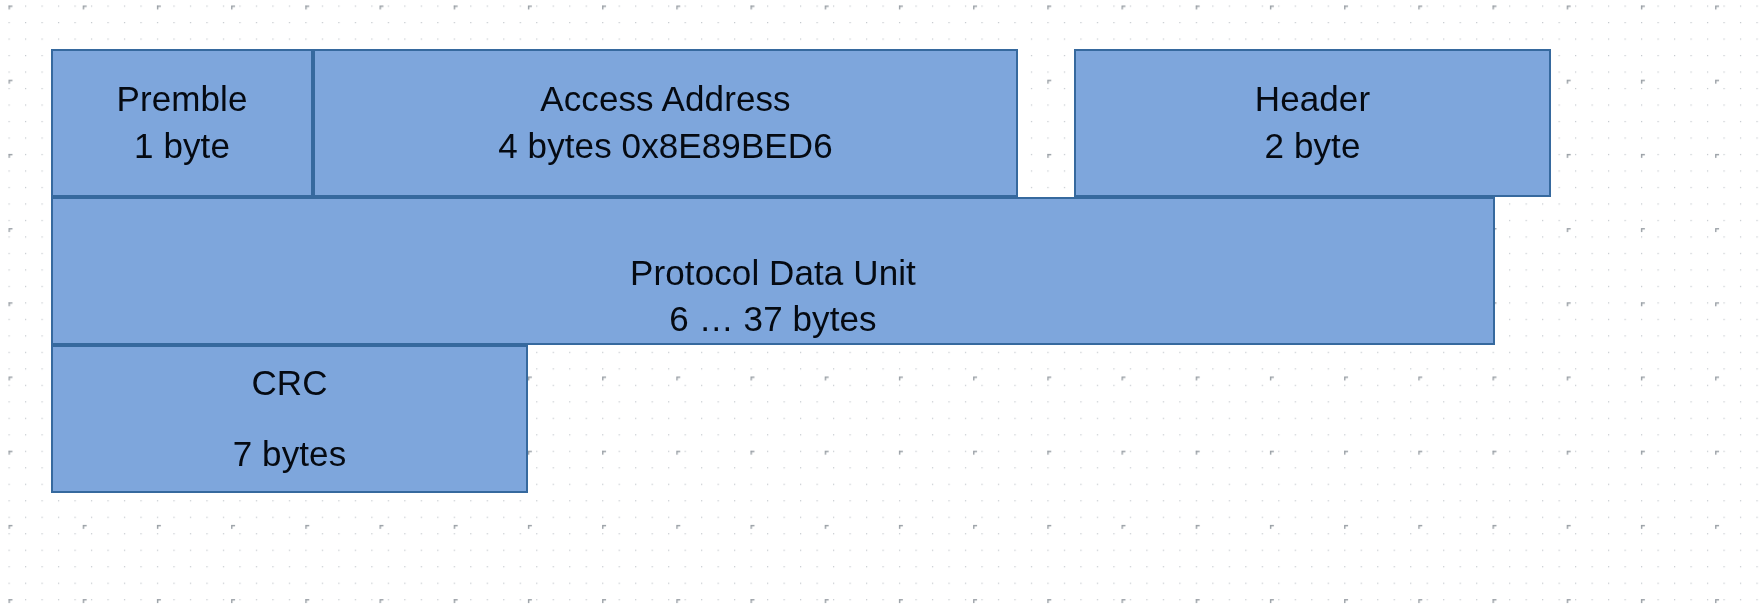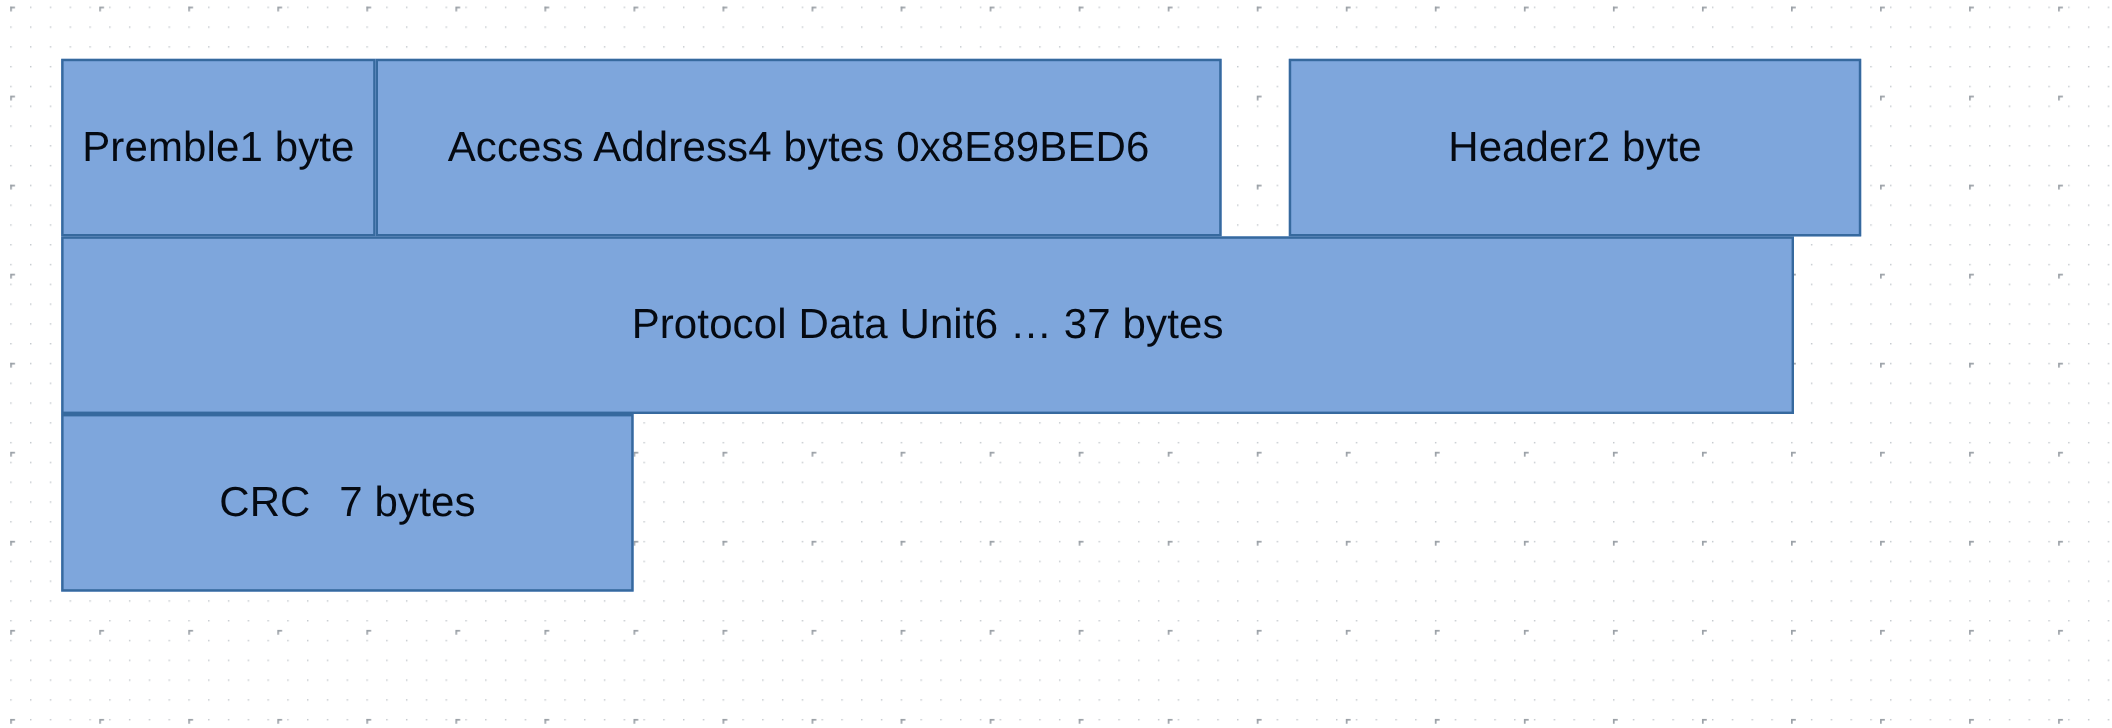--- a/index.html
+++ b/index.html
@@ -46,21 +46,21 @@
   #canvas {
     background-image: none;
   }
 
   .pkt-box {
     position: absolute;
     box-sizing: border-box;
     background: #7EA6DC;
     border: 2px solid #36699E;
     display: flex;
-    flex-direction: row;
+    flex-direction: column;
     align-items: center;
     justify-content: center;
     color: #050A12;
     font-size: 35px;
     line-height: 1.33;
     text-align: center;
     white-space: nowrap;
     letter-spacing: 0.1px;
   }
   .pkt-box .line1,
@@ -96,21 +96,21 @@
   <div class="pkt-box" style="left:313px; top:49px; width:705px; height:148px;">
     <span class="line1">Access Address</span>
     <span class="line2">4 bytes 0x8E89BED6</span>
   </div>
 
   <div class="pkt-box" style="left:1074px; top:49px; width:477px; height:148px;">
     <span class="line1">Header</span>
     <span class="line2">2 byte</span>
   </div>
 
-  <div class="pkt-box" style="left:51px; top:197px; width:1444px; height:148px;">
+  <div class="pkt-box" style="left:51px; top:197px; width:1444px; height:148px;justify-content:flex-end;">
     <span class="line1">Protocol Data Unit</span>
     <span class="line2">6 … 37 bytes</span>
   </div>
 
   <div class="pkt-box" style="left:51px; top:345px; width:477px; height:148px;gap:24px;">
     <span class="line1">CRC</span>
     <span class="line2">7 bytes</span>
   </div>
 
 </div>

